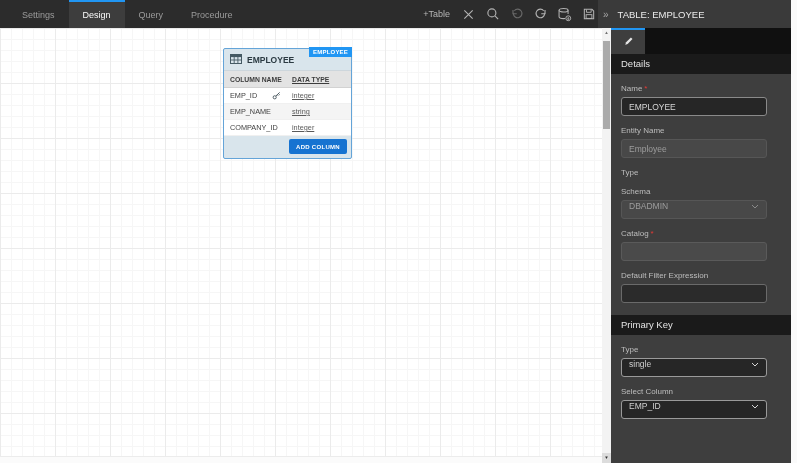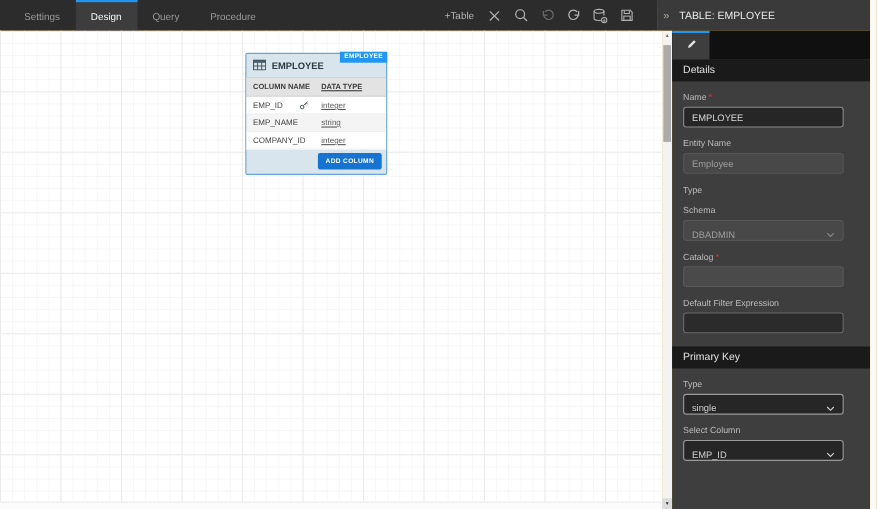--- a/index.html
+++ b/index.html
@@ -5,21 +5,21 @@
   * { box-sizing: border-box; margin: 0; padding: 0; }
   html,body { width:797px; height:463px; }
   body { font-family: "Liberation Sans", sans-serif; background:#fff; overflow:hidden; }
   .app { position:relative; width:797px; height:463px; overflow:hidden; background:#eab308; }
 
   
   .toolbar { position:absolute; left:0; top:0; width:598px; height:28px; background:#2c2c2c; display:flex; align-items:stretch; }
   .tabs { display:flex; padding-left:8px; }
   .tab { padding:0 14px; line-height:26px; font-size:9px; color:#9b9b9b; border-top:2px solid transparent; cursor:pointer; }
   .tab.active { background:#3d3d3d; color:#fafafa; border-top-color:#2196f3; }
-  .tool-group { margin-left:auto; display:flex; align-items:center; padding-right:20px; gap:7px; }
+  .tool-group { margin-left:auto; display:flex; align-items:center; padding-right:1px; gap:7px; }
   .add-table { font-size:9px; color:#b5b5b5; margin-right:3px; cursor:pointer; }
   .tool-icon { width:17px; height:17px; display:flex; align-items:center; justify-content:center; cursor:pointer; }
   .tool-icon svg { display:block; }
   .dim { opacity:.45; }
 
   
   .panel-header { position:absolute; left:598px; top:0; width:193px; height:28px; background:#3a3a3a; color:#ebebeb; font-size:9.5px; display:flex; align-items:center; }
   .collapse { color:#a6a6a6; font-size:10px; margin:0 9px 0 5px; cursor:pointer; }
 
   
@@ -58,21 +58,21 @@
   .panel { position:absolute; left:611px; top:28px; width:180px; height:435px; background:#3e3e3e; overflow:hidden; }
   .tabstrip { height:26px; background:#101010; display:flex; }
   .ptab { width:34px; background:#3e3e3e; border-top:2px solid #2196f3; display:flex; align-items:center; justify-content:center; cursor:pointer; }
   .section-bar { height:20px; line-height:20px; background:#1a1a1a; color:#e3e3e3; font-size:9.5px; padding-left:10px; }
   .mt { }
   .mt2 { margin-top:12px; }
   .fld-label { margin:10px 24px 4px 10px; font-size:8px; color:#bdbdbd; height:9px; line-height:9px; }
   .req { color:#e53935; margin-left:2px; }
   .fld { height:19px; margin:0 24px 0 10px; border-radius:3px; font-size:8.5px; padding:0 7px; width:146px; font-family:"Liberation Sans",sans-serif; }
   input.fld { display:block; outline:none; }
-  div.fld { display:flex; align-items:flex-end; cursor:pointer; }
+  div.fld { display:flex; align-items:flex-start; cursor:pointer; }
   .selval { flex:1; }
   .v-dark { background:#262626; border:1px solid #8a8a8a; color:#d6d6d6; }
   .v-dis  { background:#484848; border:1px solid #565656; color:#9d9d9d; }
   .v-cat  { background:#4a4a4a; border:1px solid #5a5a5a; color:#9d9d9d; }
   .v-dfe  { background:#2b2b2b; border:1px solid #6a6a6a; color:#cfcfcf; }
   .v-sel  { background:#262626; border:1px solid #9a9a9a; color:#cfcfcf; }
 
   
   .right-strip { position:absolute; left:791px; top:0; width:6px; height:463px; background:#fafafa; }
 </style>

